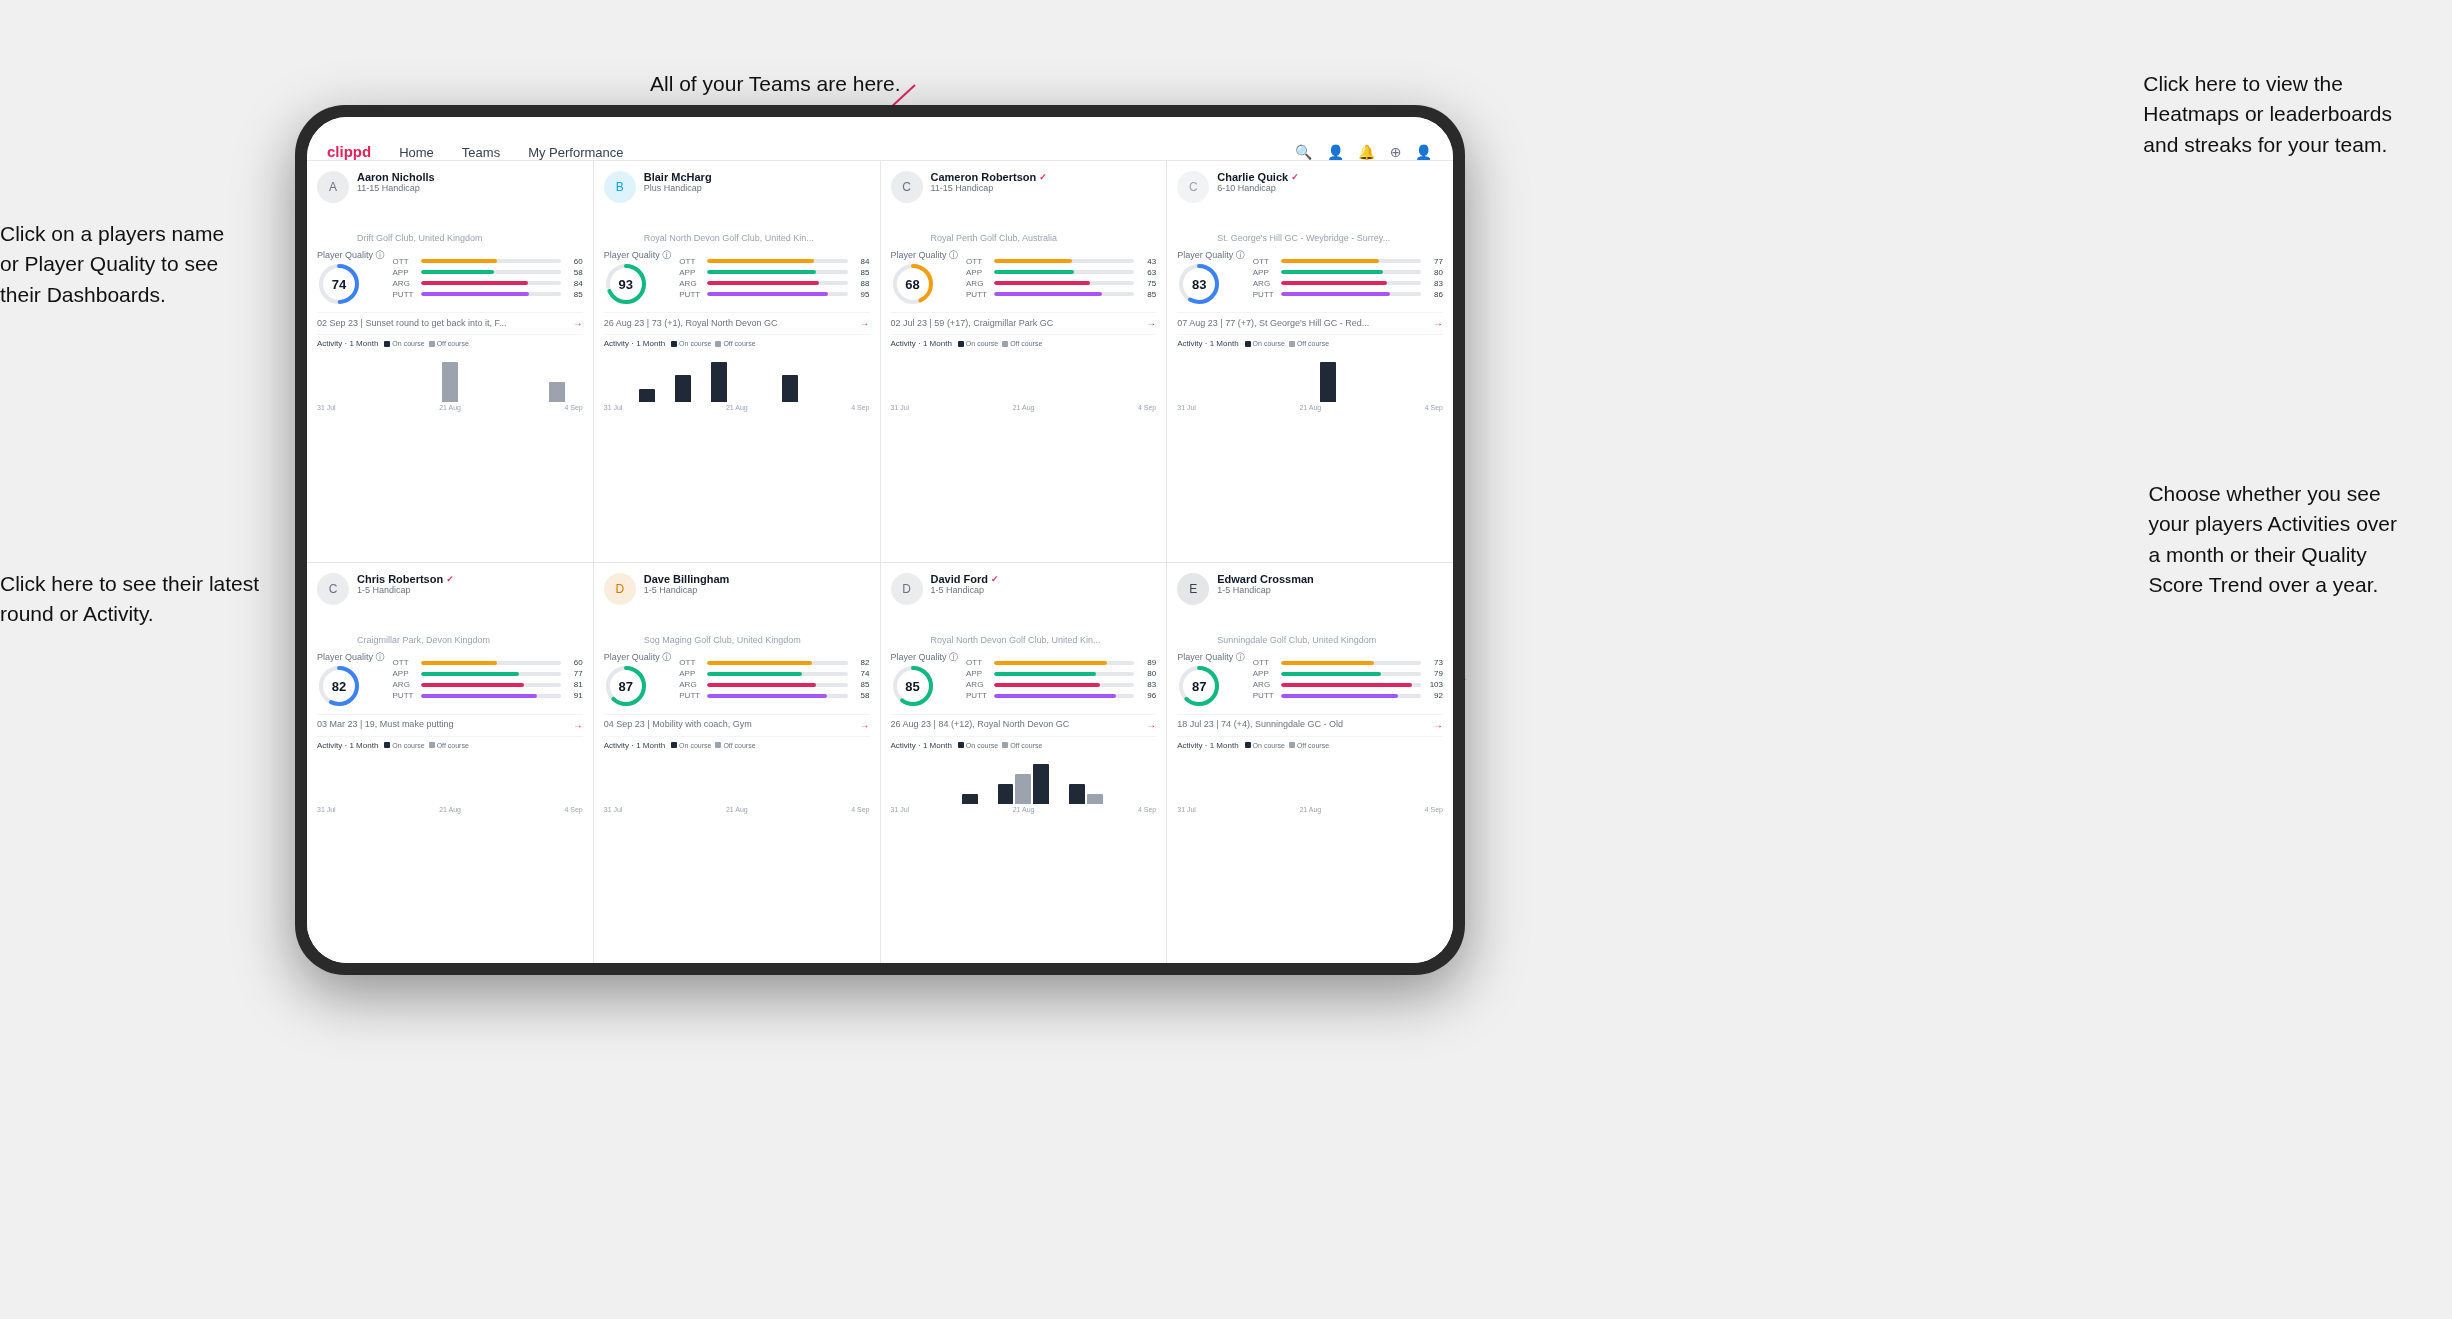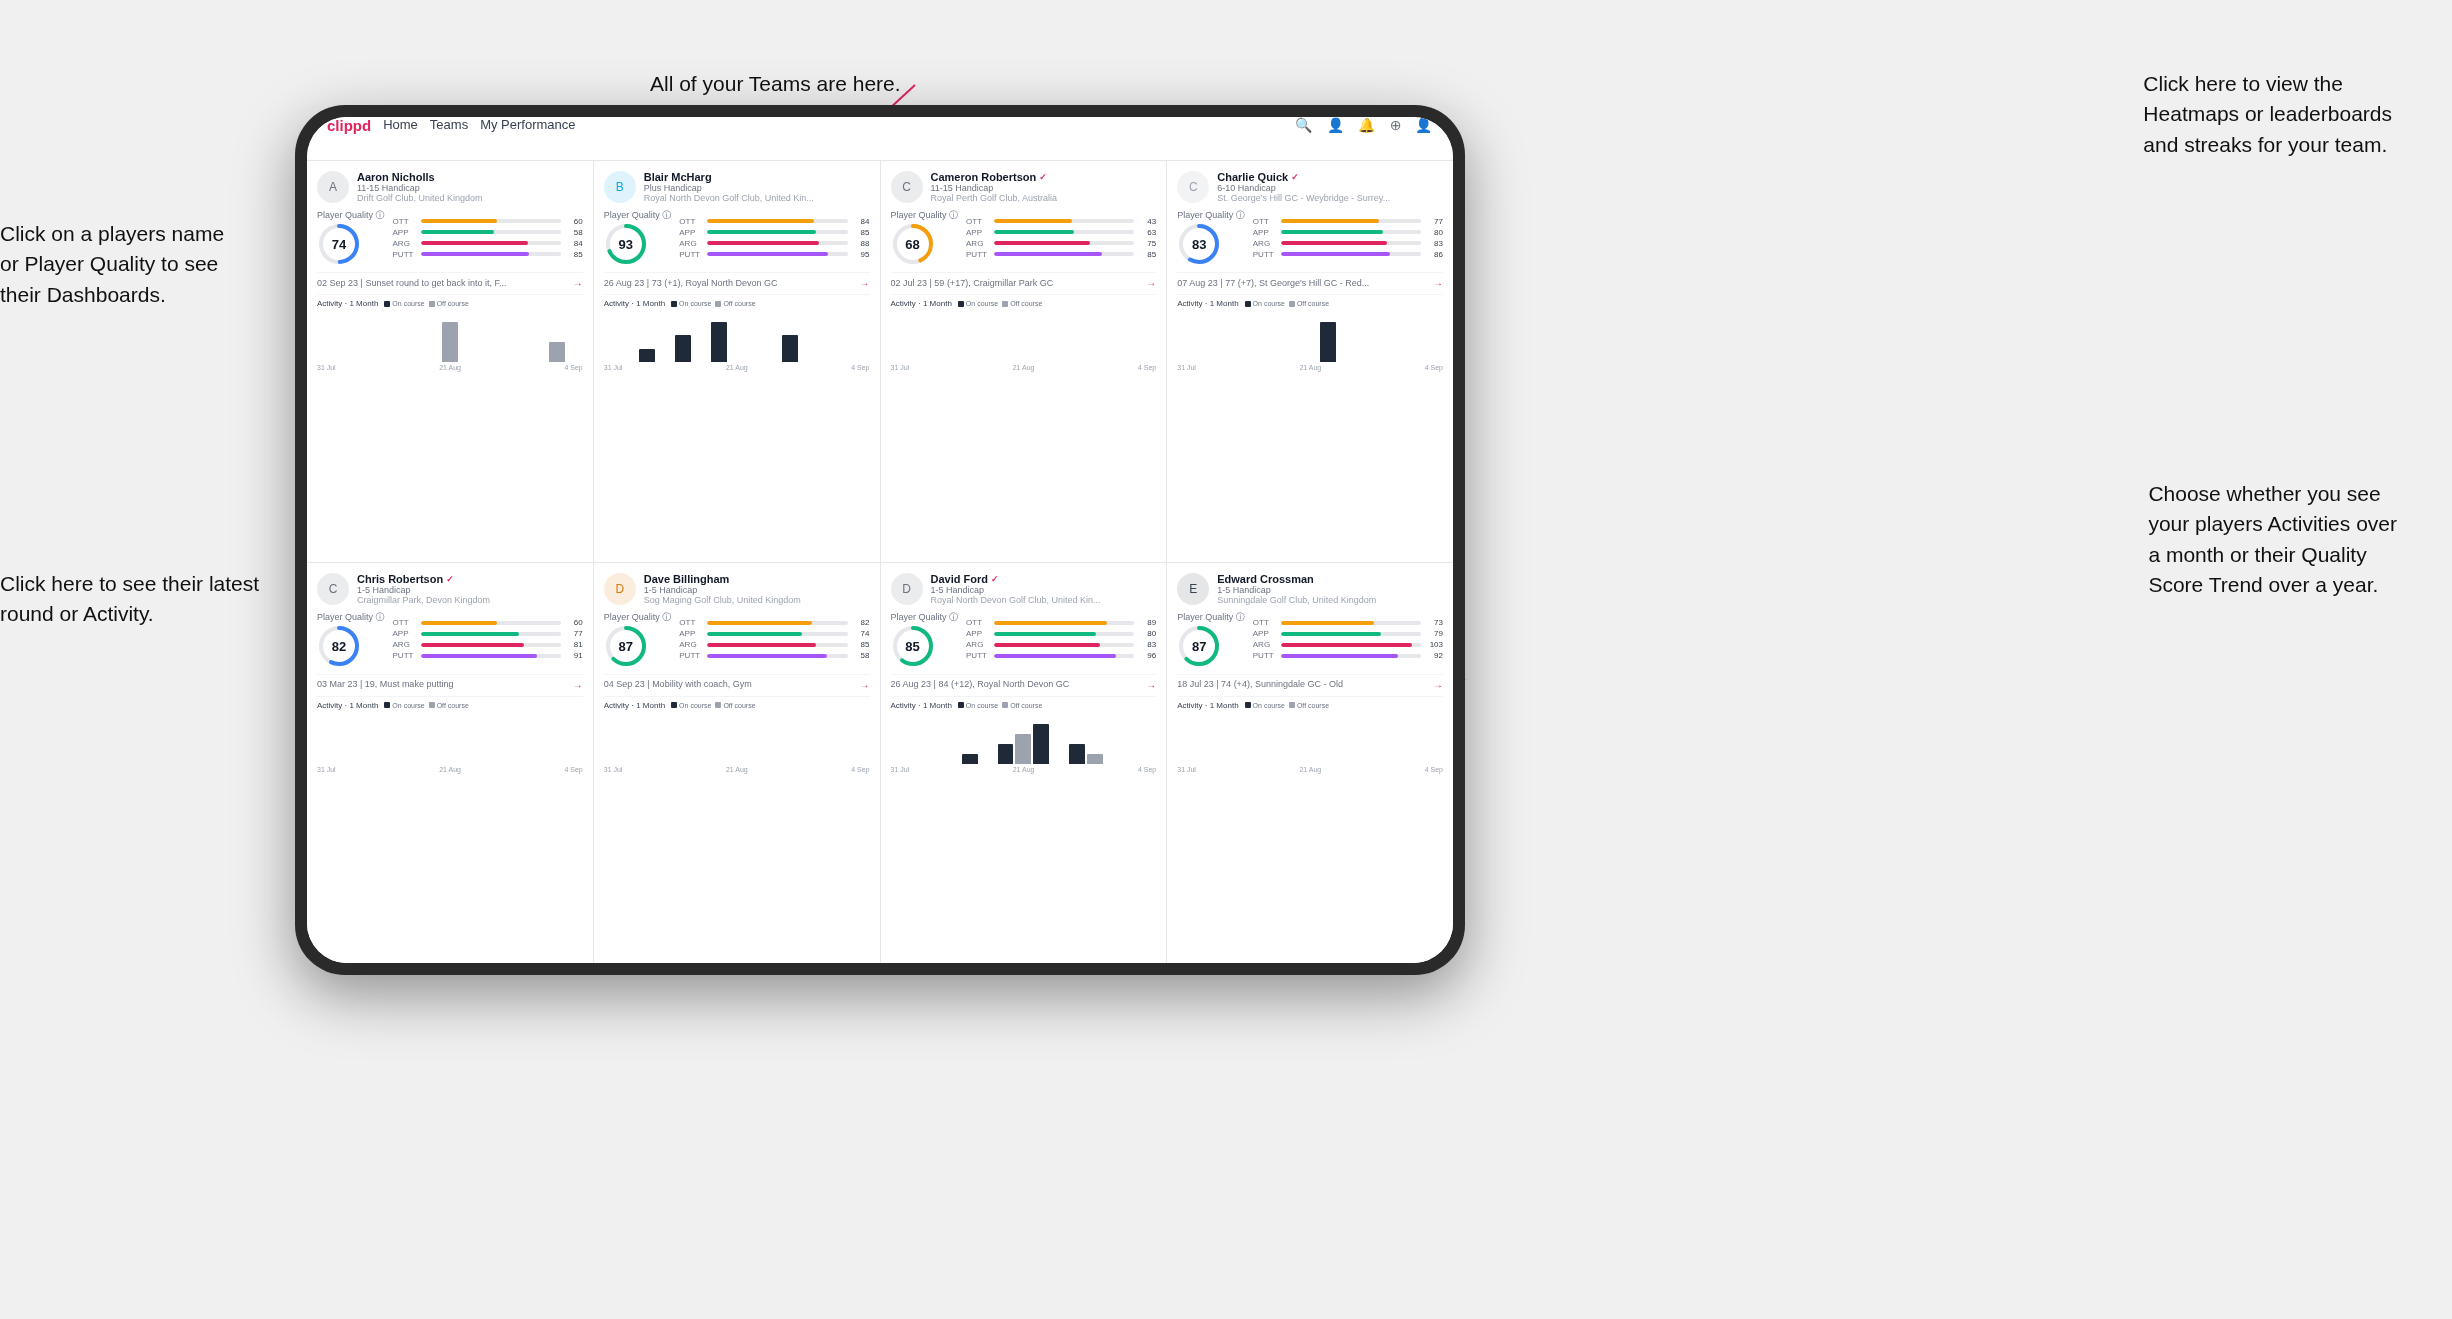--- a/index.html
+++ b/index.html
@@ -34,22 +34,22 @@
       flex-direction: column;
     }
 
     
     .navbar {
       background: #fff;
       border-bottom: 1px solid #e5e7eb;
       padding: 0 20px;
       height: 44px;
       display: flex;
-      align-items: flex-start;
-      gap: 12px;
+      align-items: flex-end;
+      gap: 28px;
       flex-shrink: 0;
     }
     .navbar-brand {
       color: #e0245e;
       font-weight: 700;
       font-size: 15px;
     }
     .navbar-item {
       font-size: 13px;
       color: #374151;
@@ -205,20 +205,21 @@
       align-items: center;
       gap: 3px;
     }
     .player-handicap {
       font-size: 9px;
       color: #6b7280;
     }
     .player-club {
       font-size: 9px;
       color: #9ca3af;
+      margin-top: 40px;
     }
     .verified-icon {
       color: #e0245e;
       font-size: 9px;
     }
 
     
     .quality-section {
       display: flex;
       gap: 8px;

